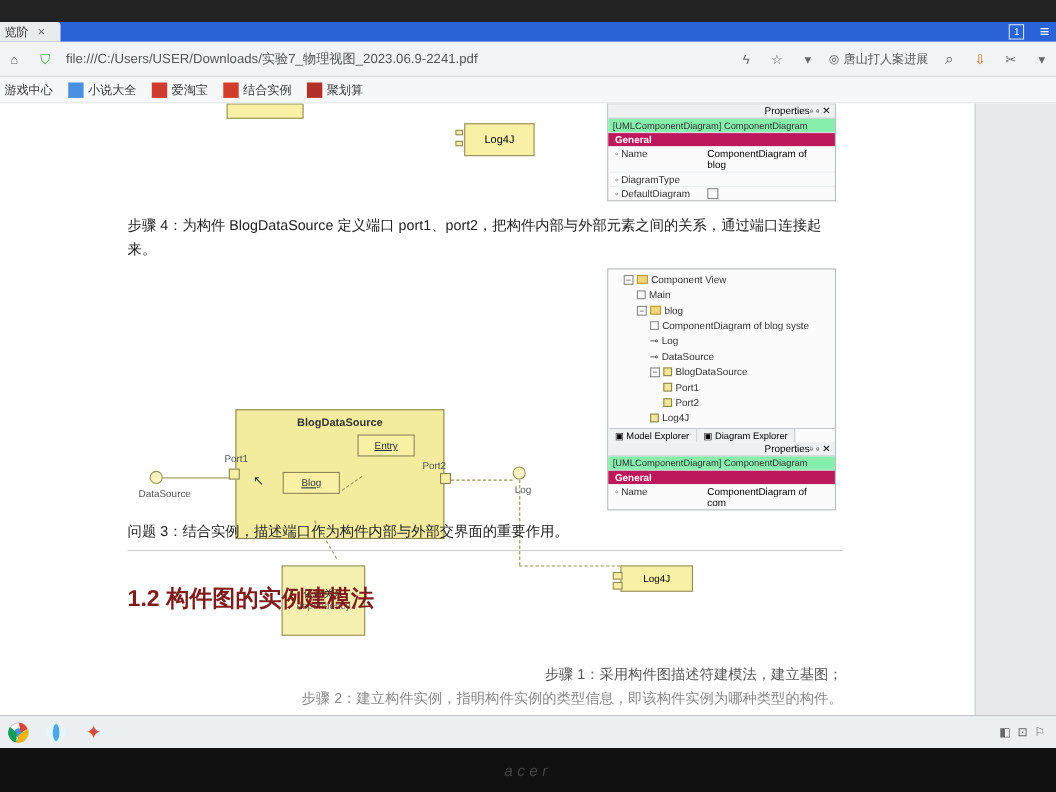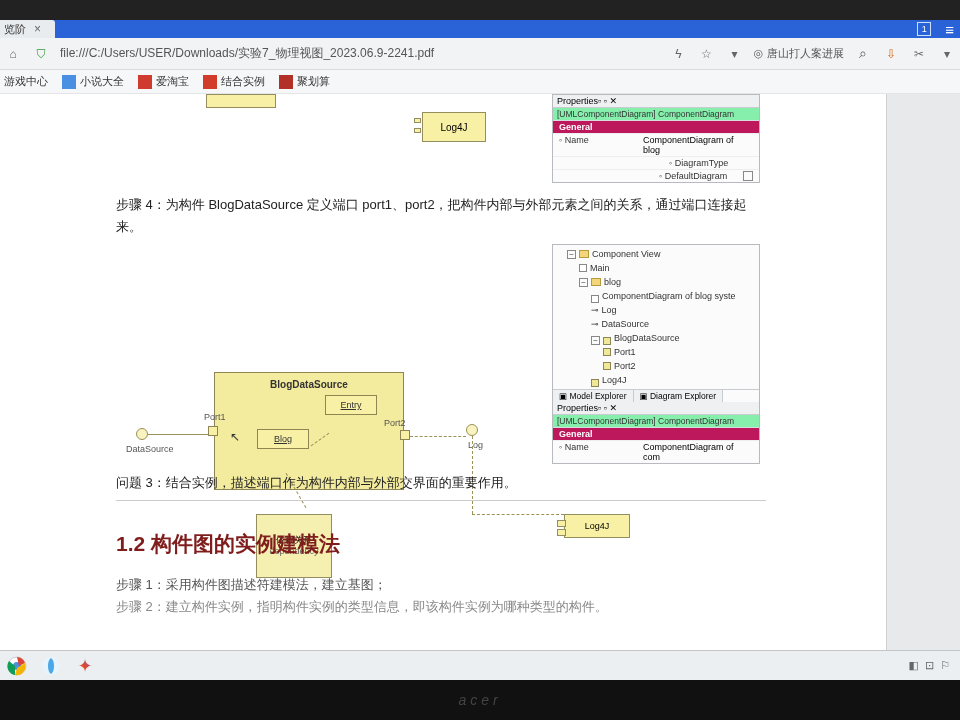--- a/index.html
+++ b/index.html
@@ -32,24 +32,24 @@
   .scroll-gutter { position:absolute; right:0; top:0; width:78px; height:100%; background:#e8e9ea; border-left:1px solid #cfd2d4; }
 
   .content { position:absolute; left:120px; top:0; width:650px; font-size:13px; color:#222; }
   .para { font-size:13px; line-height:22px; color:#222; }
 
   
   .top-box { position:absolute; border:1px solid #938d60; background:#f7f0a5; }
 
   
   .prop-panel { position:absolute; left:556px; top:108px; width:208px; border:1px solid #b7bbc0; background:#fbfbfb; font-size:9px; }
-  .prop-title { background:#eef0f2; padding:1px 4px; display:flex; justify-content:flex-start; border-bottom:1px solid #c8ccd0; }
+  .prop-title { background:#eef0f2; padding:1px 4px; display:flex; justify-content:flex-end; border-bottom:1px solid #c8ccd0; }
   .prop-sub { background:#86efac; padding:1px 4px; border-bottom:1px solid #d9dcdf; font-size:8.5px; color:#333; }
   .prop-sel { background:#be185d; color:#fff; padding:1px 6px; font-weight:bold; font-size:9px; }
-  .prop-row { display:flex; padding:1px 6px; border-top:1px solid #eceef0;justify-content:flex-end; }
+  .prop-row { display:flex; padding:1px 6px; border-top:1px solid #eceef0; }
   .prop-row span:first-child { width:84px; color:#333; }
   .chk { width:10px; height:10px; border:1px solid #888; display:inline-block; }
 
   
   .diag { position:absolute; left:130px; top:250px; width:650px; height:210px; }
   .bds { position:absolute; left:88px; top:28px; width:190px; height:118px; background:#f3eb9d; border:1px solid #8d8654; }
   .bds-title { position:absolute; left:0; top:6px; width:100%; text-align:center; font-size:10px; font-weight:bold; color:#333; }
   .inner-box { position:absolute; border:1px solid #8d8654; background:#f7f0a5; font-size:9px; color:#333; display:flex; align-items:center; justify-content:center; }
   .ul { text-decoration:underline; }
   .port { position:absolute; width:10px; height:10px; border:1px solid #8d8654; background:#f7f0a5; }
@@ -60,21 +60,21 @@
   .dashv { position:absolute; border-left:1px dashed #9a9257; width:0; }
   .dep-box { position:absolute; left:130px; top:170px; width:76px; border:1px solid #938d60; background:#f5efb0; font-size:9px; text-align:center; padding:20px 0; line-height:11px; }
   .log-comp { position:absolute; left:438px; top:170px; width:66px; height:24px; border:1px solid #938d60; background:#f7f0a5; font-size:9px; display:flex; align-items:center; justify-content:center; }
   .log-comp::before { content:""; position:absolute; left:-8px; top:5px; width:7px; height:5px; border:1px solid #938d60; background:#f7f0a5; }
   .log-comp::after { content:""; position:absolute; left:-8px; top:14px; width:7px; height:5px; border:1px solid #938d60; background:#f7f0a5; }
 
   
   .tree-panel { position:absolute; left:556px; top:250px; width:208px; background:#fbfbfb; border:1px solid #b7bbc0; font-size:9px; }
   .tree { padding:2px 4px; line-height:14px; color:#333; }
   .tree-row { display:flex; align-items:center; gap:3px; white-space:nowrap; }
-  .t-ind1 { padding-left:10px; } .t-ind2 { padding-left:22px; } .t-ind3 { padding-left:34px;align-items:flex-end; } .t-ind4 { padding-left:46px; }
+  .t-ind1 { padding-left:10px; } .t-ind2 { padding-left:22px; } .t-ind3 { padding-left:34px; } .t-ind4 { padding-left:46px; }
   .exp { width:9px; height:9px; border:1px solid #888; font-size:8px; line-height:7px; text-align:center; display:inline-block; color:#444; }
   .fico { width:10px; height:8px; background:#f4d67a; border:1px solid #b59a3e; display:inline-block; }
   .dico { width:8px; height:8px; border:1px solid #888; background:#fff; display:inline-block; }
   .pico { width:8px; height:8px; background:#efe898; border:1px solid #8d8654; display:inline-block; }
   .tabs-row { display:flex; border-top:1px solid #c8ccd0; font-size:8.5px; }
   .tabs-row div { padding:1px 6px; border-right:1px solid #c8ccd0; background:#eef0f2;text-align:center; }
 
   .sect-head { font-size:21px; font-weight:bold; color:#7f1d1d; }
 
   .taskbar { position:absolute; bottom:0; left:0; right:0; height:30px; background:#eceff1; border-top:1px solid #c2c6c9; display:flex; align-items:center; padding:0 8px; gap:8px; }
@@ -283,21 +283,21 @@
 
       <div class="content" style="top:378px;">
         <p class="para">问题 3：结合实例，描述端口作为构件内部与外部交界面的重要作用。</p>
       </div>
       <div style="position:absolute; left:120px; top:406px; width:650px; border-top:1px solid #ccc;"></div>
 
       <div class="content" style="top:436px;">
         <h2 class="sect-head">1.2 构件图的实例建模法</h2>
       </div>
 
-      <div class="content" style="top:480px;">
+      <div class="content" style="top:508px;text-align:right;">
         <p class="para" style="color:#555;">步骤 1：采用构件图描述符建模法，建立基图；</p>
         <p class="para" style="color:#888;">步骤 2：建立构件实例，指明构件实例的类型信息，即该构件实例为哪种类型的构件。</p>
       </div>
 
     </div>
     <div class="scroll-gutter"></div>
   </div>
 
   <div class="taskbar">
     <div class="tb-ico">

